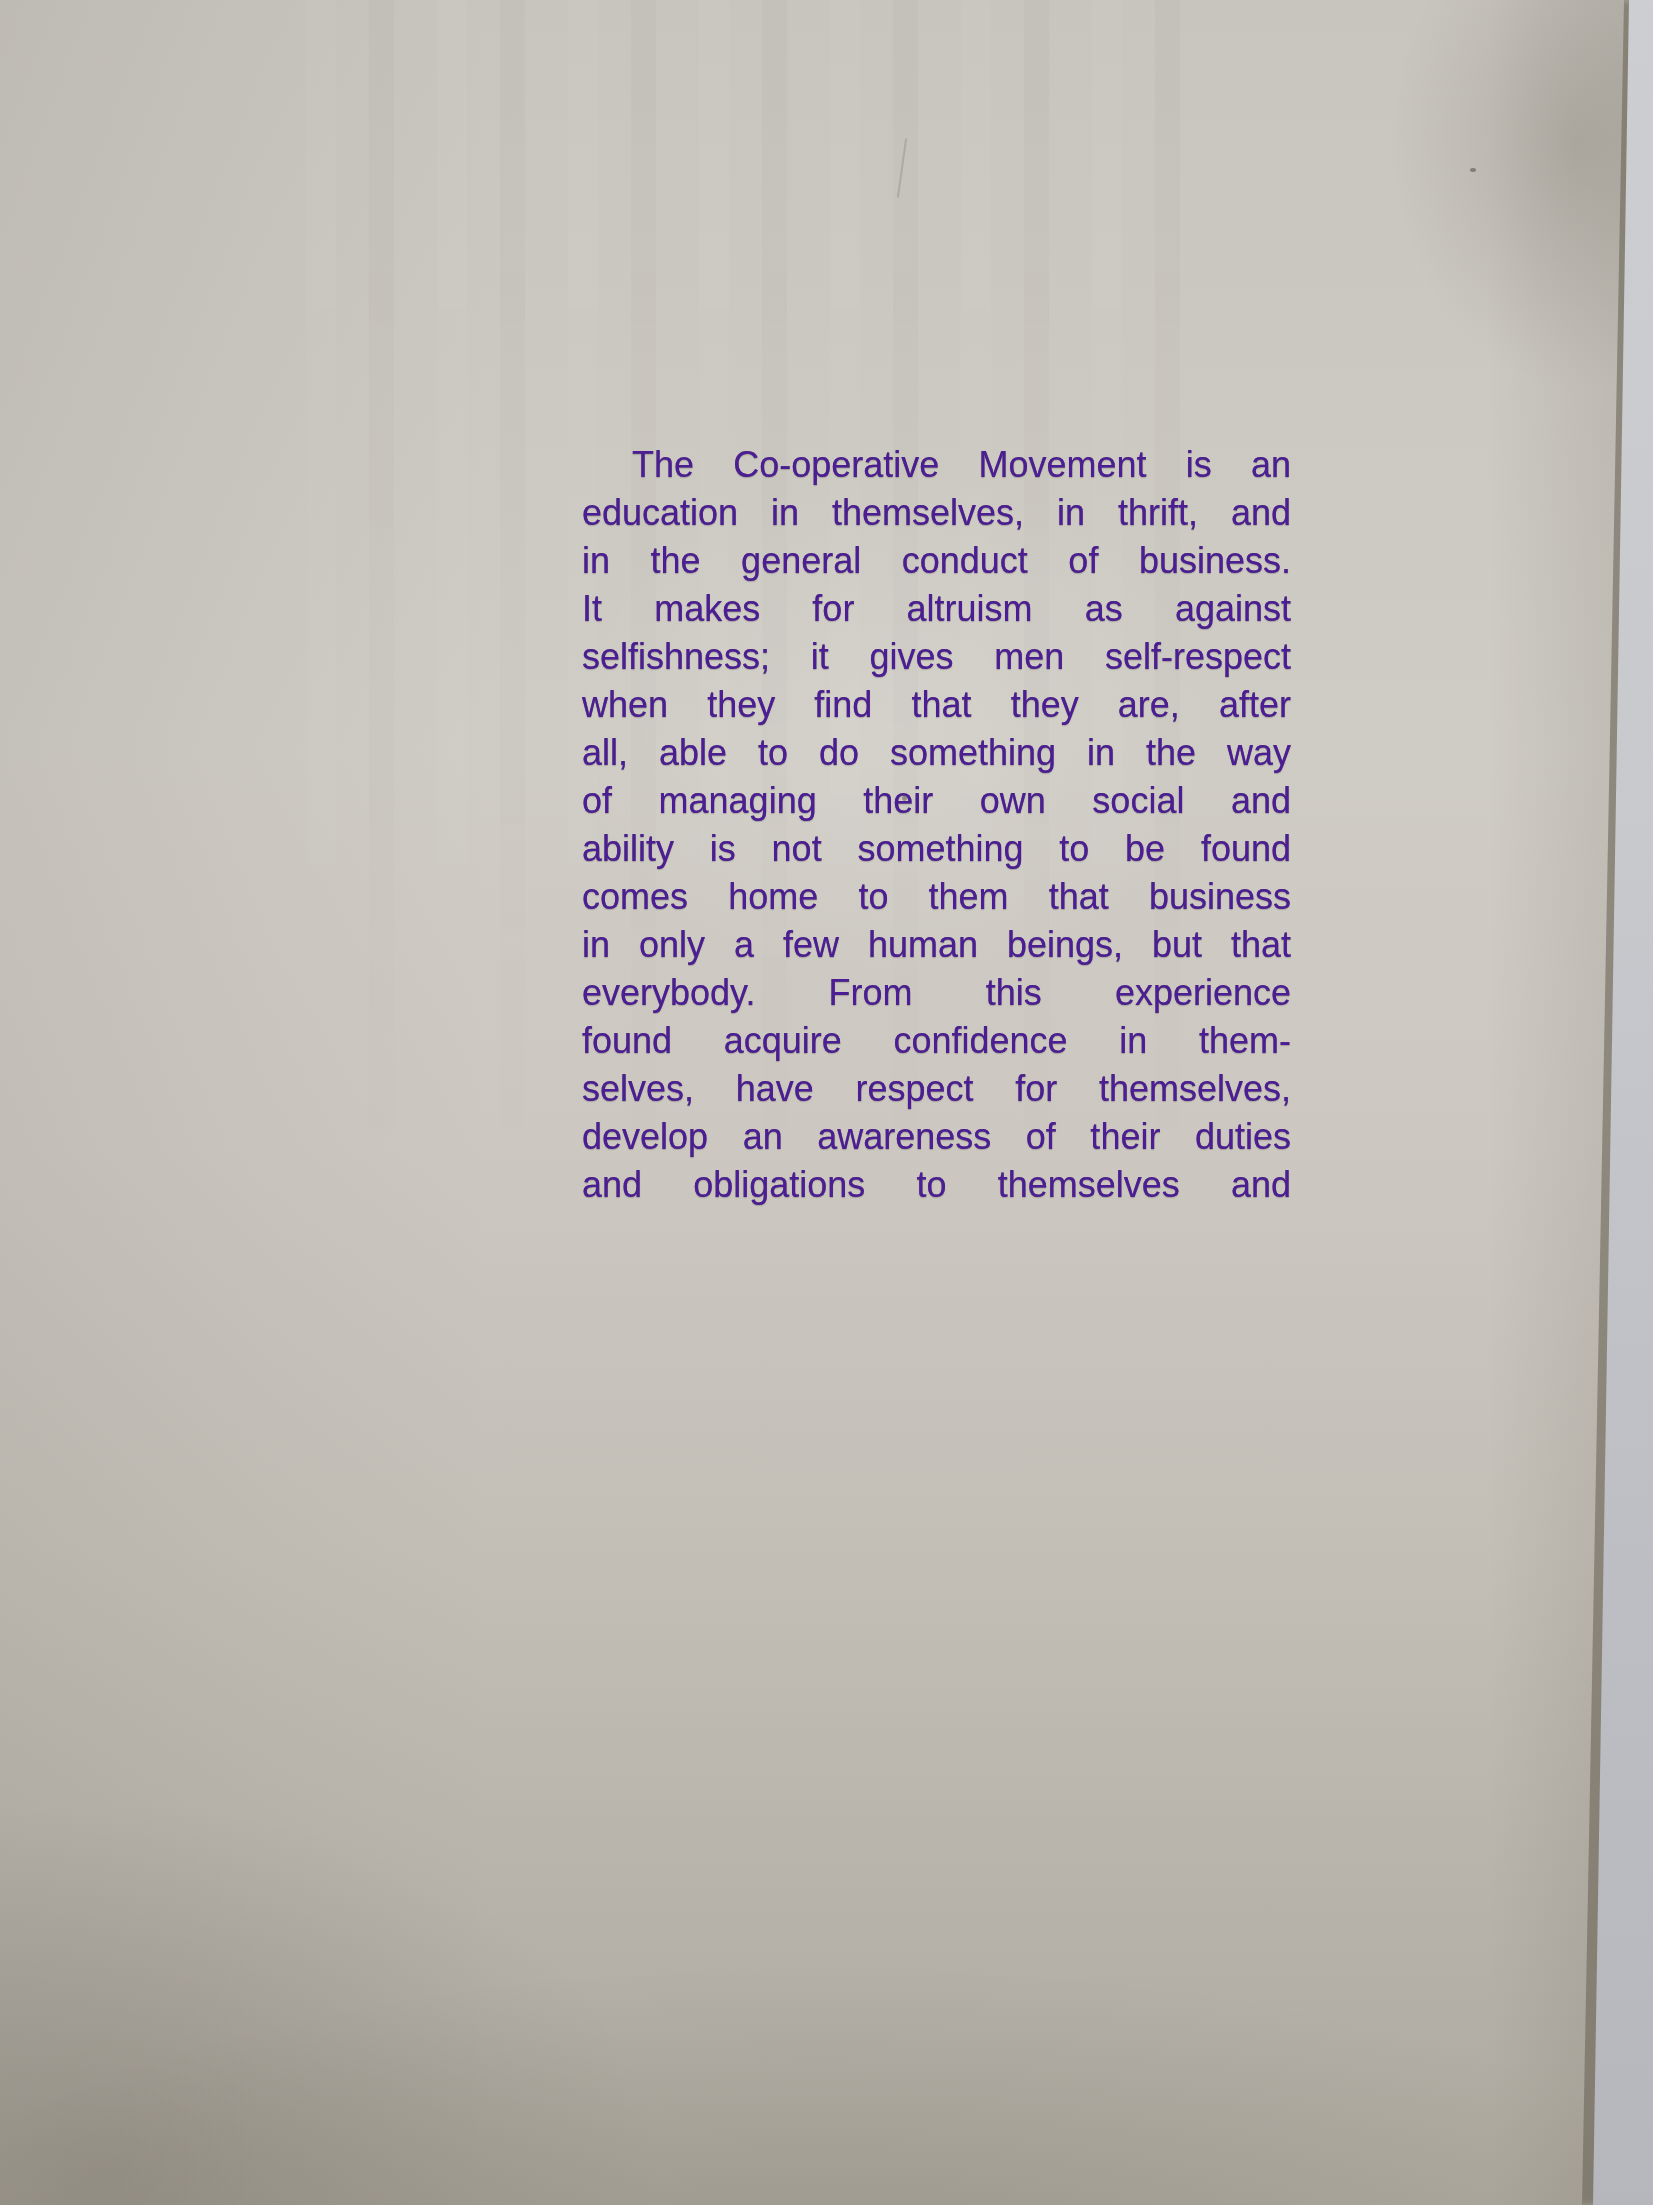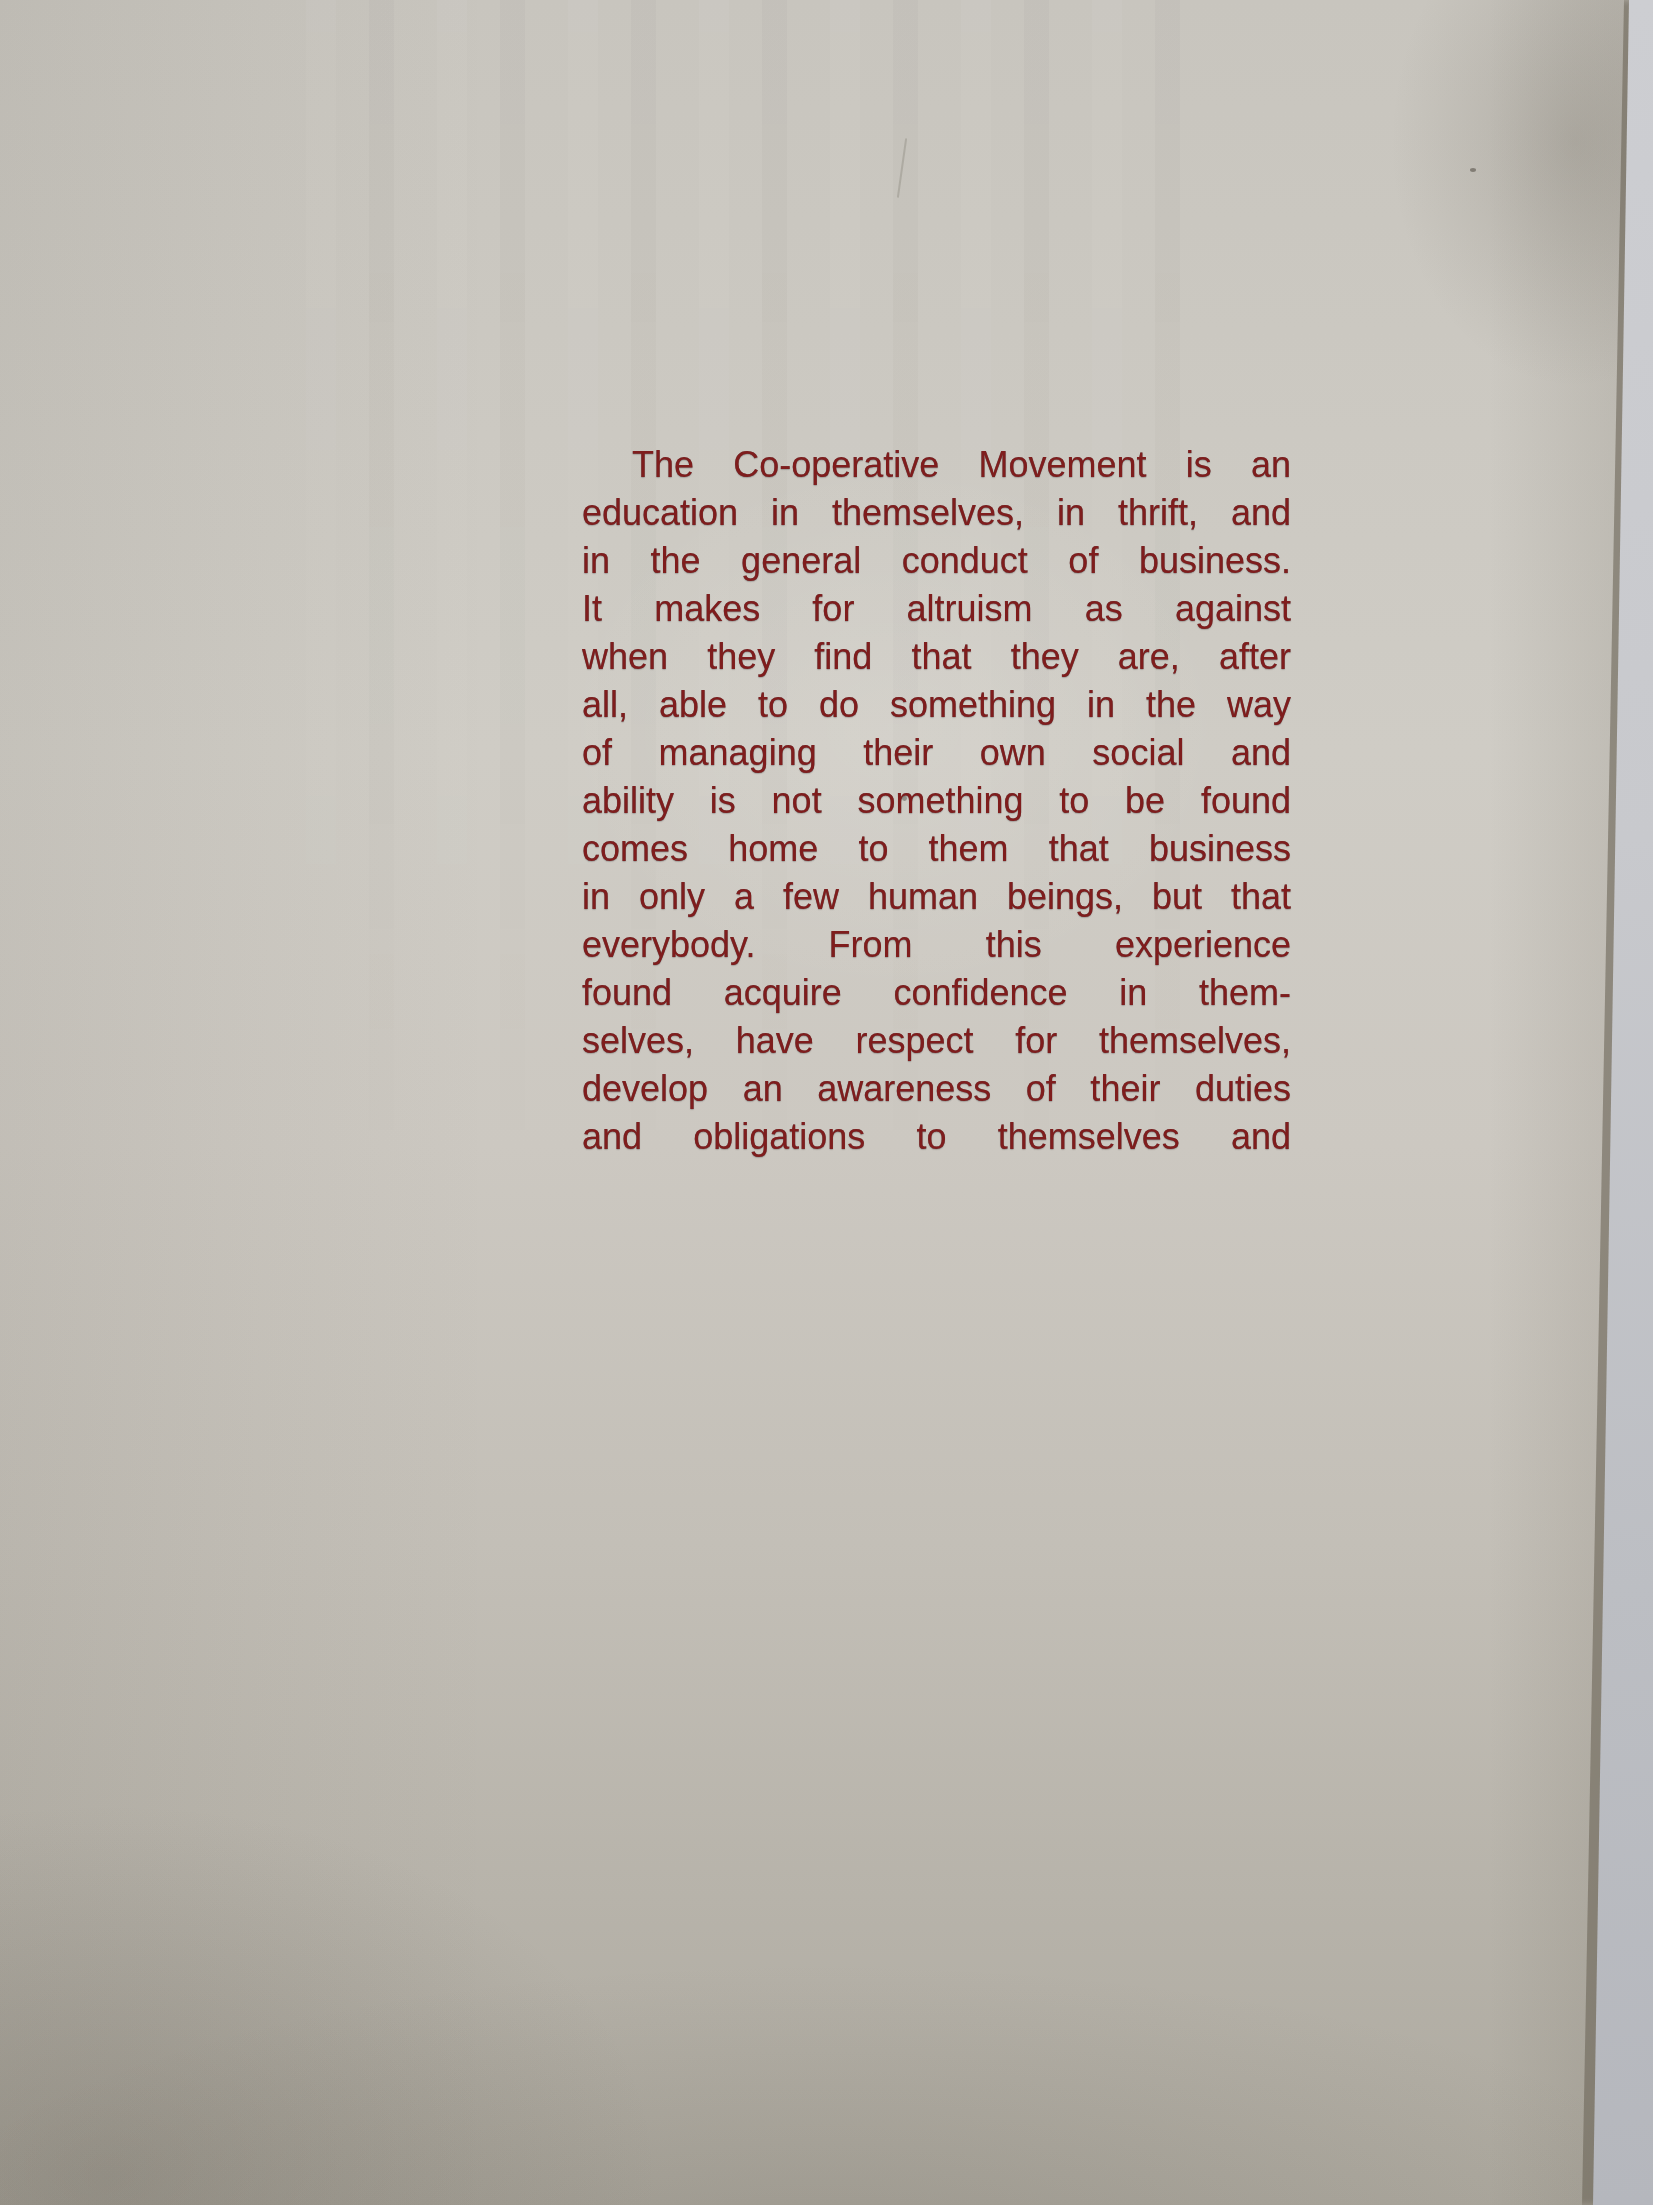--- a/index.html
+++ b/index.html
@@ -57,21 +57,21 @@
   
   .beyond {
     position: absolute; left: 1559px; top: 0; width: 95px; height: 2205px;
     clip-path: polygon(70px 0, 95px 0, 95px 2205px, 34px 2205px);
     background: linear-gradient(180deg, #cdced2 0%, #c8c9cd 38%, #bcbec3 72%, #b5b7bd 100%);
   }
 
   
   .text-block {
     position: absolute; left: 582px; top: 441px; width: 709px;
-    color: #7f1d1d;
+    color: #4c1d95;
     font-size: 36px;
     line-height: 48px;
     text-shadow: 0 0.5px 1.1px rgba(47,45,49,0.28), 0 0 0.5px rgba(47,45,49,0.55);
   }
   .line {
     text-align: justify;
     text-align-last: justify;
     white-space: nowrap;
   }
   .line:first-child { text-indent: 50px; }
@@ -91,20 +91,21 @@
   <div class="streaks"></div>
   <div class="shading"></div>
   <div class="edge-line"></div>
   <div class="beyond"></div>
 
   <div class="text-block">
       <div class="line">The Co-operative Movement is an</div>
       <div class="line">education in themselves, in thrift, and</div>
       <div class="line">in the general conduct of business.</div>
       <div class="line">It makes for altruism as against</div>
+      <div class="line">selfishness; it gives men self-respect</div>
       <div class="line">when they find that they are, after</div>
       <div class="line">all, able to do something in the way</div>
       <div class="line">of managing their own social and</div>
       <div class="line">ability is not something to be found</div>
       <div class="line">comes home to them that business</div>
       <div class="line">in only a few human beings, but that</div>
       <div class="line">everybody. From this experience</div>
       <div class="line">found acquire confidence in them-</div>
       <div class="line">selves, have respect for themselves,</div>
       <div class="line">develop an awareness of their duties</div>

